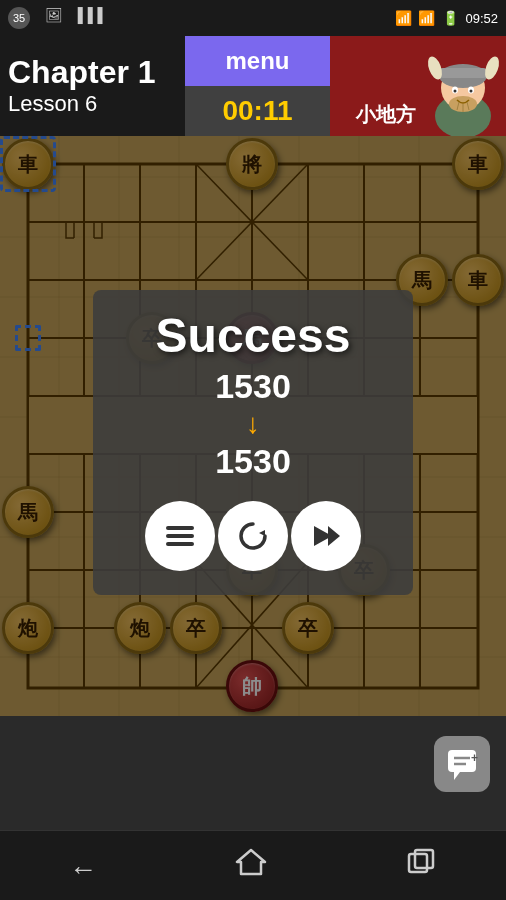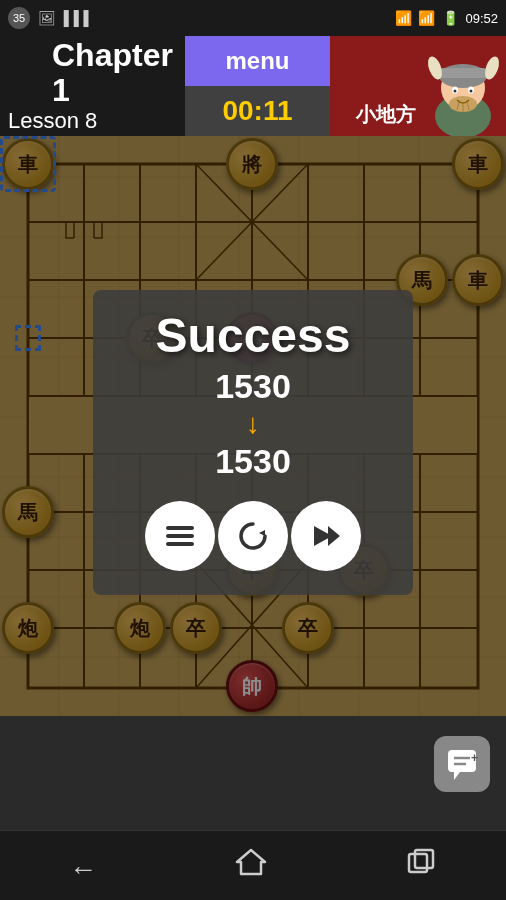--- a/index.html
+++ b/index.html
@@ -17,22 +17,22 @@
       width: 506px;
       height: 36px;
       background: #1a1a1a;
       display: flex;
       align-items: center;
       justify-content: space-between;
       padding: 0 8px;
     }
     .status-left {
       display: flex;
-      align-items: center;
-      gap: 8px;
+      align-items: flex-start;
+      gap: 15px;
     }
     .status-circle {
       width: 22px; height: 22px;
       border-radius: 50%;
       background: #555;
       color: #fff;
       font-size: 11px;
       display: flex; align-items: center; justify-content: center;
     }
     .status-icon {
@@ -65,21 +65,20 @@
       display: flex;
       flex-direction: column;
       justify-content: center;
       padding-left: 8px;
     }
     #chapter-title {
       color: #fff;
       font-size: 32px;
       font-weight: bold;
       line-height: 1.1;
-      margin-left: 44px;
     }
     #lesson-title {
       color: #fff;
       font-size: 22px;
       font-weight: normal;
     }
     #header-center {
       width: 145px;
       height: 100px;
       display: flex;
@@ -358,21 +357,21 @@
     <span class="wifi-icon">📶</span>
     <span class="signal-icon">📶</span>
     <span class="battery-icon">🔋</span>
     <span>09:52</span>
   </div>
 </div>
 
 <div id="app-header">
   <div id="header-left">
     <div id="chapter-title">Chapter 1</div>
-    <div id="lesson-title">Lesson 8</div>
+    <div id="lesson-title">Lesson 6</div>
   </div>
   <div id="header-center">
     <div id="menu-btn">menu</div>
     <div id="timer-display">00:11</div>
   </div>
   <div id="header-right">
     <div id="subtitle-text">小地方</div>
 
     <div id="viking-avatar">
       <svg width="85" height="100" viewBox="0 0 85 100" xmlns="http://www.w3.org/2000/svg">

